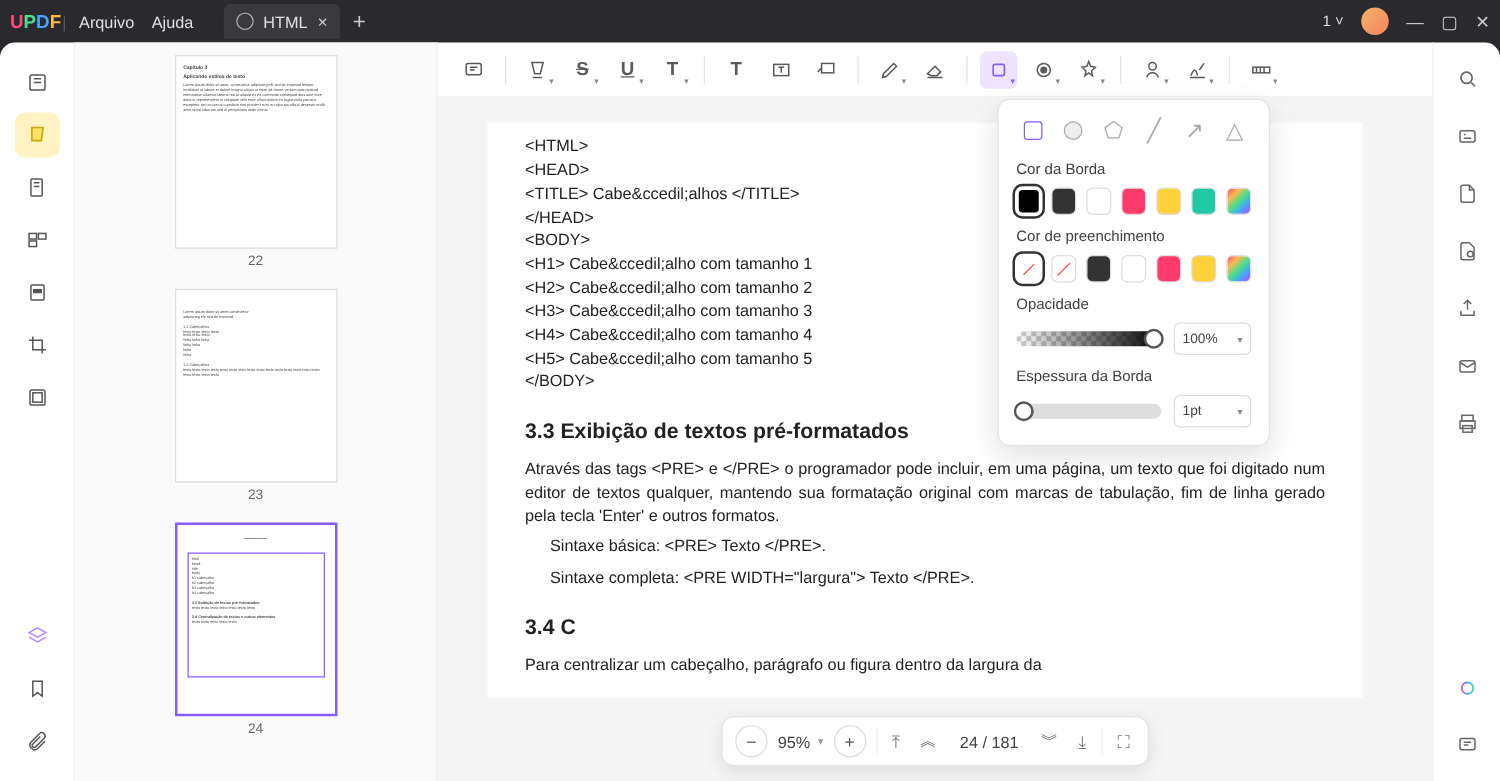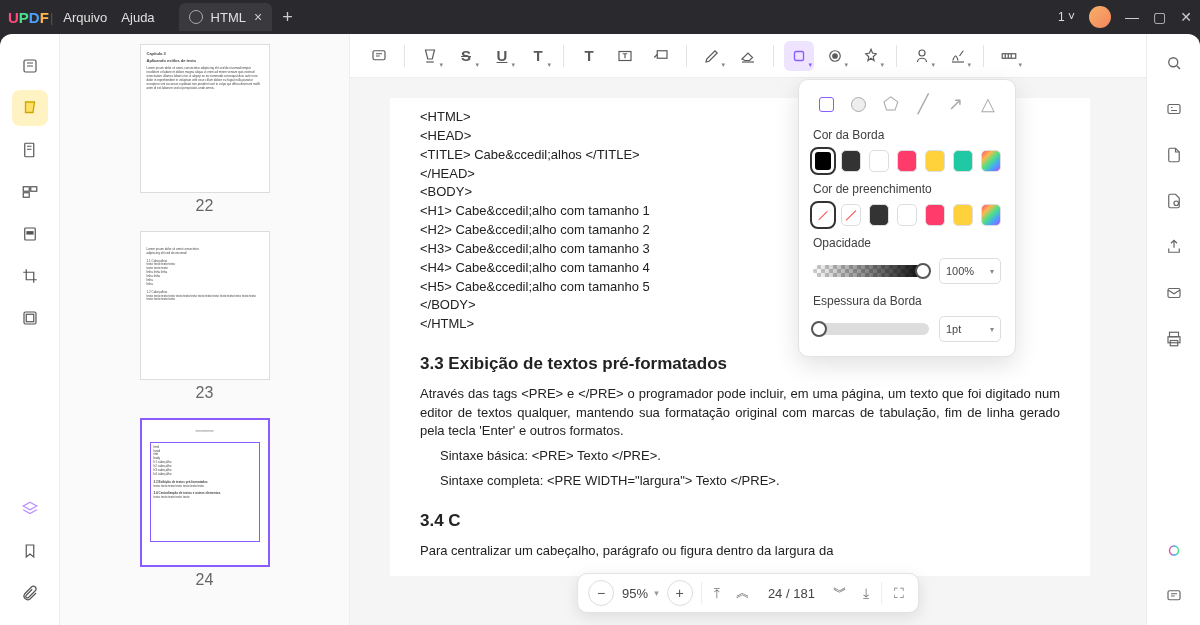--- a/index.html
+++ b/index.html
@@ -21,21 +21,21 @@
 .winctrl .btn { color: #ccc; cursor: pointer; font-size: 14px; }
 .workspace { position: absolute; top: 34px; left: 0; right: 0; bottom: 0; background: #fff; border-radius: 12px 12px 0 0; display: flex; }
 .left-rail { width: 60px; border-right: 1px solid #eee; display: flex; flex-direction: column; align-items: center; padding-top: 14px; gap: 6px; }
 .rail-btn { width: 36px; height: 36px; border-radius: 8px; display: flex; align-items: center; justify-content: center; cursor: pointer; color: #555; }
 .rail-btn.active { background: #fff3c4; }
 .rail-bottom { margin-top: auto; margin-bottom: 14px; display: flex; flex-direction: column; gap: 6px; align-items: center; }
 .thumbs { width: 290px; background: #fafafa; border-right: 1px solid #eee; overflow-y: auto; padding: 10px 0 20px; display: flex; flex-direction: column; align-items: center; }
 .thumb { width: 130px; height: 170px; background: #fff; border: 1px solid #ddd; margin-bottom: 4px; font-size: 3px; padding: 6px; color: #444; line-height: 1.3; overflow: hidden; }
 .thumb.selected { border: 2px solid #8a5cff; }
 .thumb-inner-box { border: 1px solid #8a5cff; margin: 8px 2px; height: 100px; }
-.thumb-label { font-size: 16px; color: #666; margin-bottom: 16px; }
+.thumb-label { font-size: 11px; color: #666; margin-bottom: 16px; }
 .doc-area { flex: 1; position: relative; display: flex; flex-direction: column; }
 .toolbar { height: 44px; border-bottom: 1px solid #eee; display: flex; align-items: center; padding: 0 14px; gap: 6px; }
 .tb-sep { width: 1px; height: 22px; background: #e3e3e3; margin: 0 4px; }
 .tb-btn { width: 30px; height: 30px; border-radius: 6px; display: flex; align-items: center; justify-content: center; cursor: pointer; color: #5a5a5a; position: relative; }
 .tb-btn.active { background: #eee4ff; }
 .tb-btn .caret { position: absolute; right: 2px; bottom: 2px; font-size: 7px; color: #888; }
 .page { flex: 1; background: #f5f5f5; overflow: hidden; position: relative; padding: 20px 40px; }
 .page-content { background: #fff; max-width: 700px; padding: 10px 30px; font-family: "Georgia", serif; font-size: 13px; color: #222; line-height: 1.45; }
 .page-content .sec-title { font-weight: 700; font-size: 17px; margin: 18px 0 8px; }
 .page-content p { margin-bottom: 6px; text-align: justify; }
@@ -287,21 +287,20 @@
         <div>&lt;HEAD&gt;</div>
         <div>&lt;TITLE&gt; Cabe&amp;ccedil;alhos &lt;/TITLE&gt;</div>
         <div>&lt;/HEAD&gt;</div>
         <div>&lt;BODY&gt;</div>
         <div>&lt;H1&gt; Cabe&amp;ccedil;alho com tamanho 1</div>
         <div>&lt;H2&gt; Cabe&amp;ccedil;alho com tamanho 2</div>
         <div>&lt;H3&gt; Cabe&amp;ccedil;alho com tamanho 3</div>
         <div>&lt;H4&gt; Cabe&amp;ccedil;alho com tamanho 4</div>
         <div>&lt;H5&gt; Cabe&amp;ccedil;alho com tamanho 5</div>
         <div>&lt;/BODY&gt;</div>
-        <div>&lt;/HTML&gt;</div>
         <div class="sec-title">3.3   Exibição de textos pré-formatados</div>
         <p>Através das tags &lt;PRE&gt; e &lt;/PRE&gt; o programador pode incluir, em uma página, um texto que foi digitado num editor de textos qualquer, mantendo sua formatação original com marcas de tabulação, fim de linha gerado pela tecla 'Enter' e outros formatos.</p>
         <p class="indent">Sintaxe básica: &lt;PRE&gt; Texto &lt;/PRE&gt;.</p>
         <p class="indent">Sintaxe completa: &lt;PRE WIDTH="largura"&gt; Texto &lt;/PRE&gt;.</p>
         <div class="sec-title">3.4   C</div>
         <p>Para centralizar um cabeçalho, parágrafo ou figura dentro da largura da</p>
       </div>
     </div>
 
     <div class="popup">

